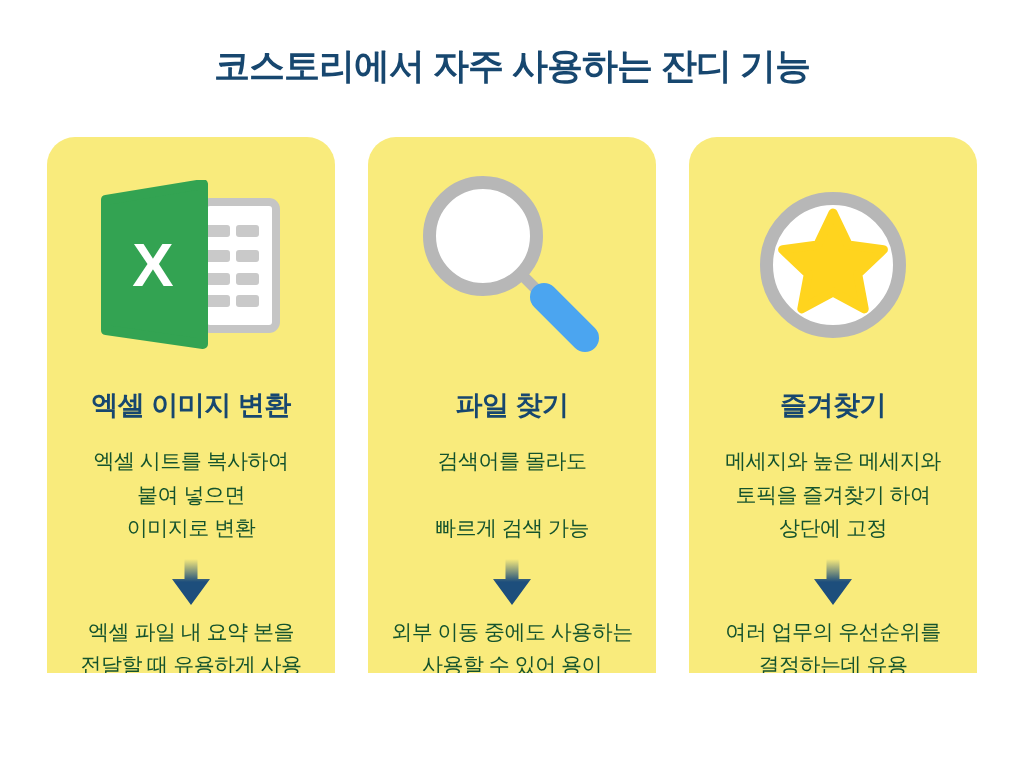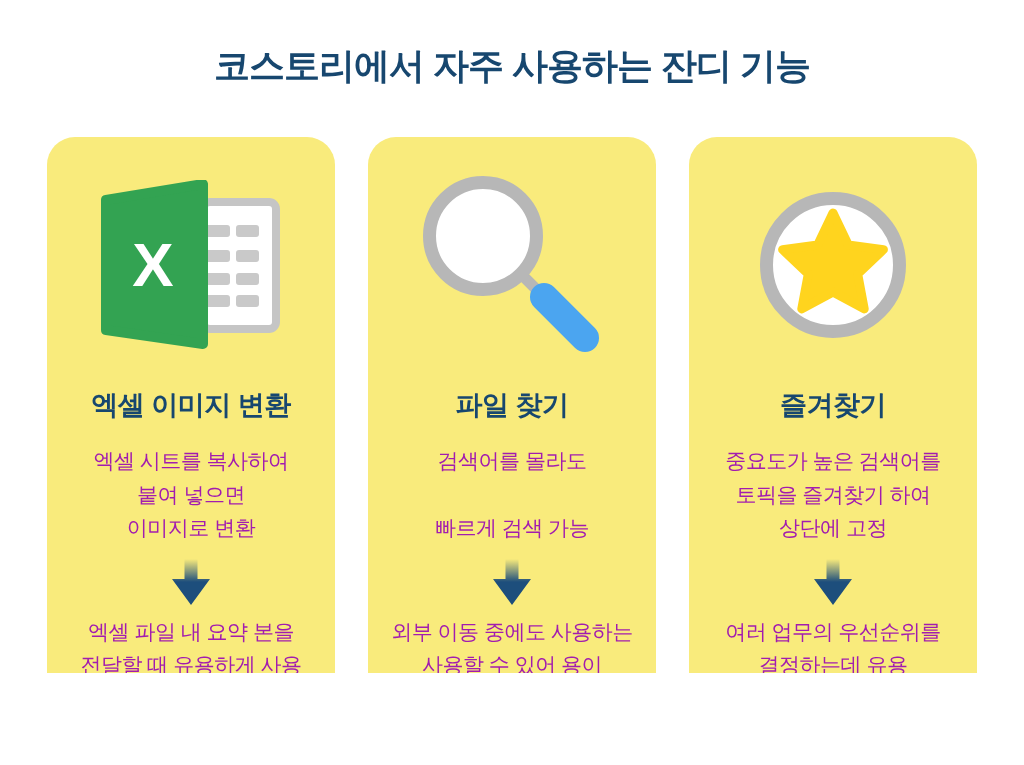--- a/index.html
+++ b/index.html
@@ -59,21 +59,21 @@
     color: #17476F;
     line-height: 32px;
     text-align: center;
   }
   .card-desc, .card-benefit {
     margin: 0;
     font-size: 21px;
     font-weight: 500;
     letter-spacing: -0.5px;
     line-height: 33.5px;
-    color: #a21caf;
+    color: #14532d;
     text-align: center;
   }
   .card-desc { margin-top: 23px; }
   .arrow-wrap {
     margin-top: 14px;
     height: 46px;
     display: flex;
     justify-content: center;
   }
   .card-benefit { margin-top: 10px; }
@@ -164,21 +164,21 @@
 
     <section class="card">
       <div class="icon-wrap">
         <svg width="150" height="150" viewBox="0 0 150 150">
           <circle cx="75" cy="75" r="66.5" fill="#FFFFFF" stroke="#B7B7B7" stroke-width="13"></circle>
           <path d="M75 23 L90.3 55 L125.4 59.6 L99.7 84 L106.2 118.9 L75 102 L43.8 118.9 L50.3 84 L24.6 59.6 L59.7 55 Z" fill="#FFD41E" stroke="#FFD41E" stroke-width="9" stroke-linejoin="round"></path>
         </svg>
       </div>
       <h2 class="card-title">즐겨찾기</h2>
       <p class="card-desc">
-        <span>중요도가 높은 검색어를</span><br>
+        <span>메세지와 높은 메세지와</span><br>
         <span>토픽을 즐겨찾기 하여</span><br>
         <span>상단에 고정</span>
       </p>
       <div class="arrow-wrap">
         <svg width="38" height="46" viewBox="0 0 38 46">
           <path d="M12.5 0 H25.5 V20 H38 L19 46 L0 20 H12.5 Z" fill="url(#arrowGrad)"></path>
         </svg>
       </div>
       <p class="card-benefit">
         <span>여러 업무의 우선순위를</span><br>

